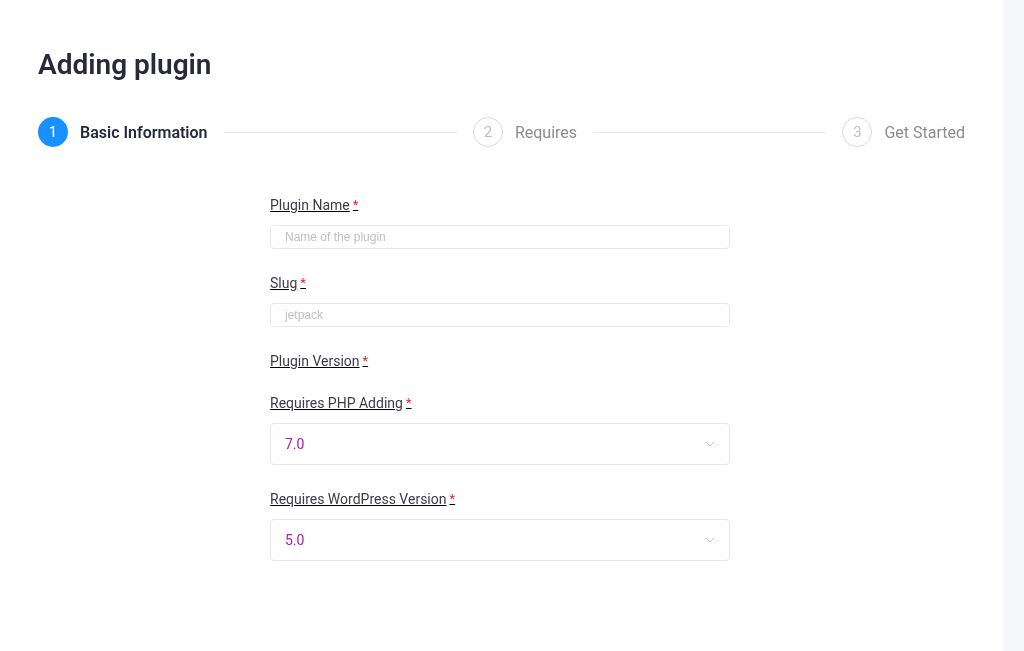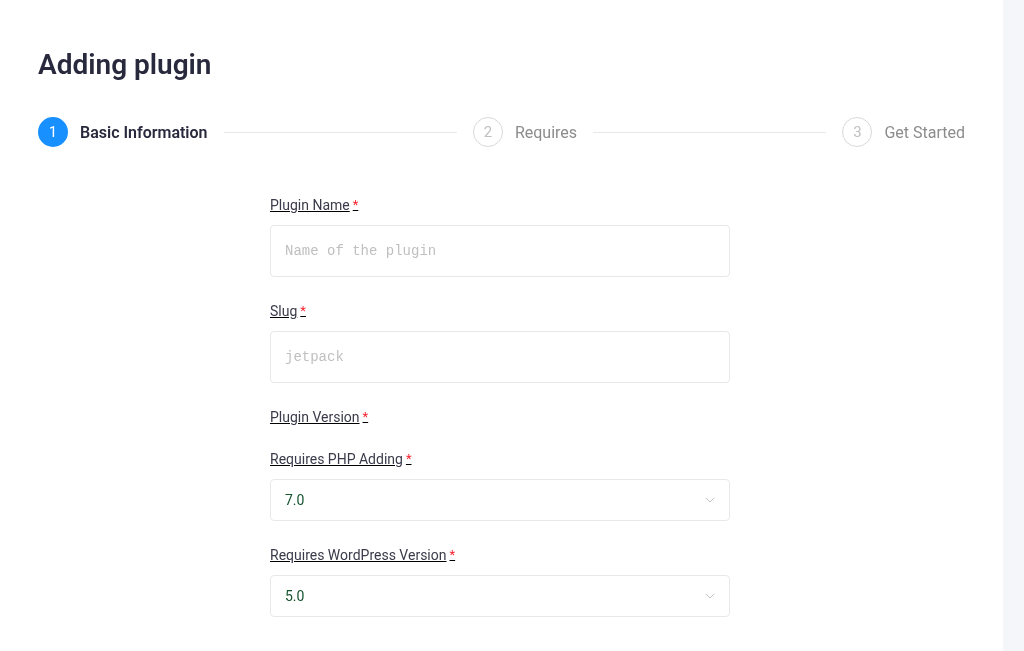--- a/index.html
+++ b/index.html
@@ -89,48 +89,48 @@
       font-size: 14px;
       color: #3a3a4a;
     }
     .required-asterisk {
       color: #f5222d;
       font-size: 13px;
       margin-left: 3px;
     }
     .form-input {
       width: 100%;
-      height: 52px;
+      height: 24px;
       border: 1px solid #e8e8e8;
       border-radius: 4px;
       padding: 0 14px;
-      font-size: 14px;
+      font-size: 12px;
       color: #595959;
       outline: none;
-      font-family: Liberation Mono, monospace;
+      font-family: Liberation Sans, sans-serif;
     }
     .form-input::placeholder {
       color: #bfbfbf;
     }
     .form-select {
       width: 100%;
       height: 42px;
       border: 1px solid #e8e8e8;
       border-radius: 4px;
       padding: 0 14px;
       font-size: 14px;
       color: #595959;
       background: #ffffff;
       display: flex;
       align-items: center;
       justify-content: space-between;
       cursor: pointer;
     }
     .select-value {
-      color: #14532d;
+      color: #a21caf;
     }
     .select-caret {
       width: 10px;
       height: 6px;
       position: relative;
     }
     .select-caret svg {
       display: block;
     }
   </style>

